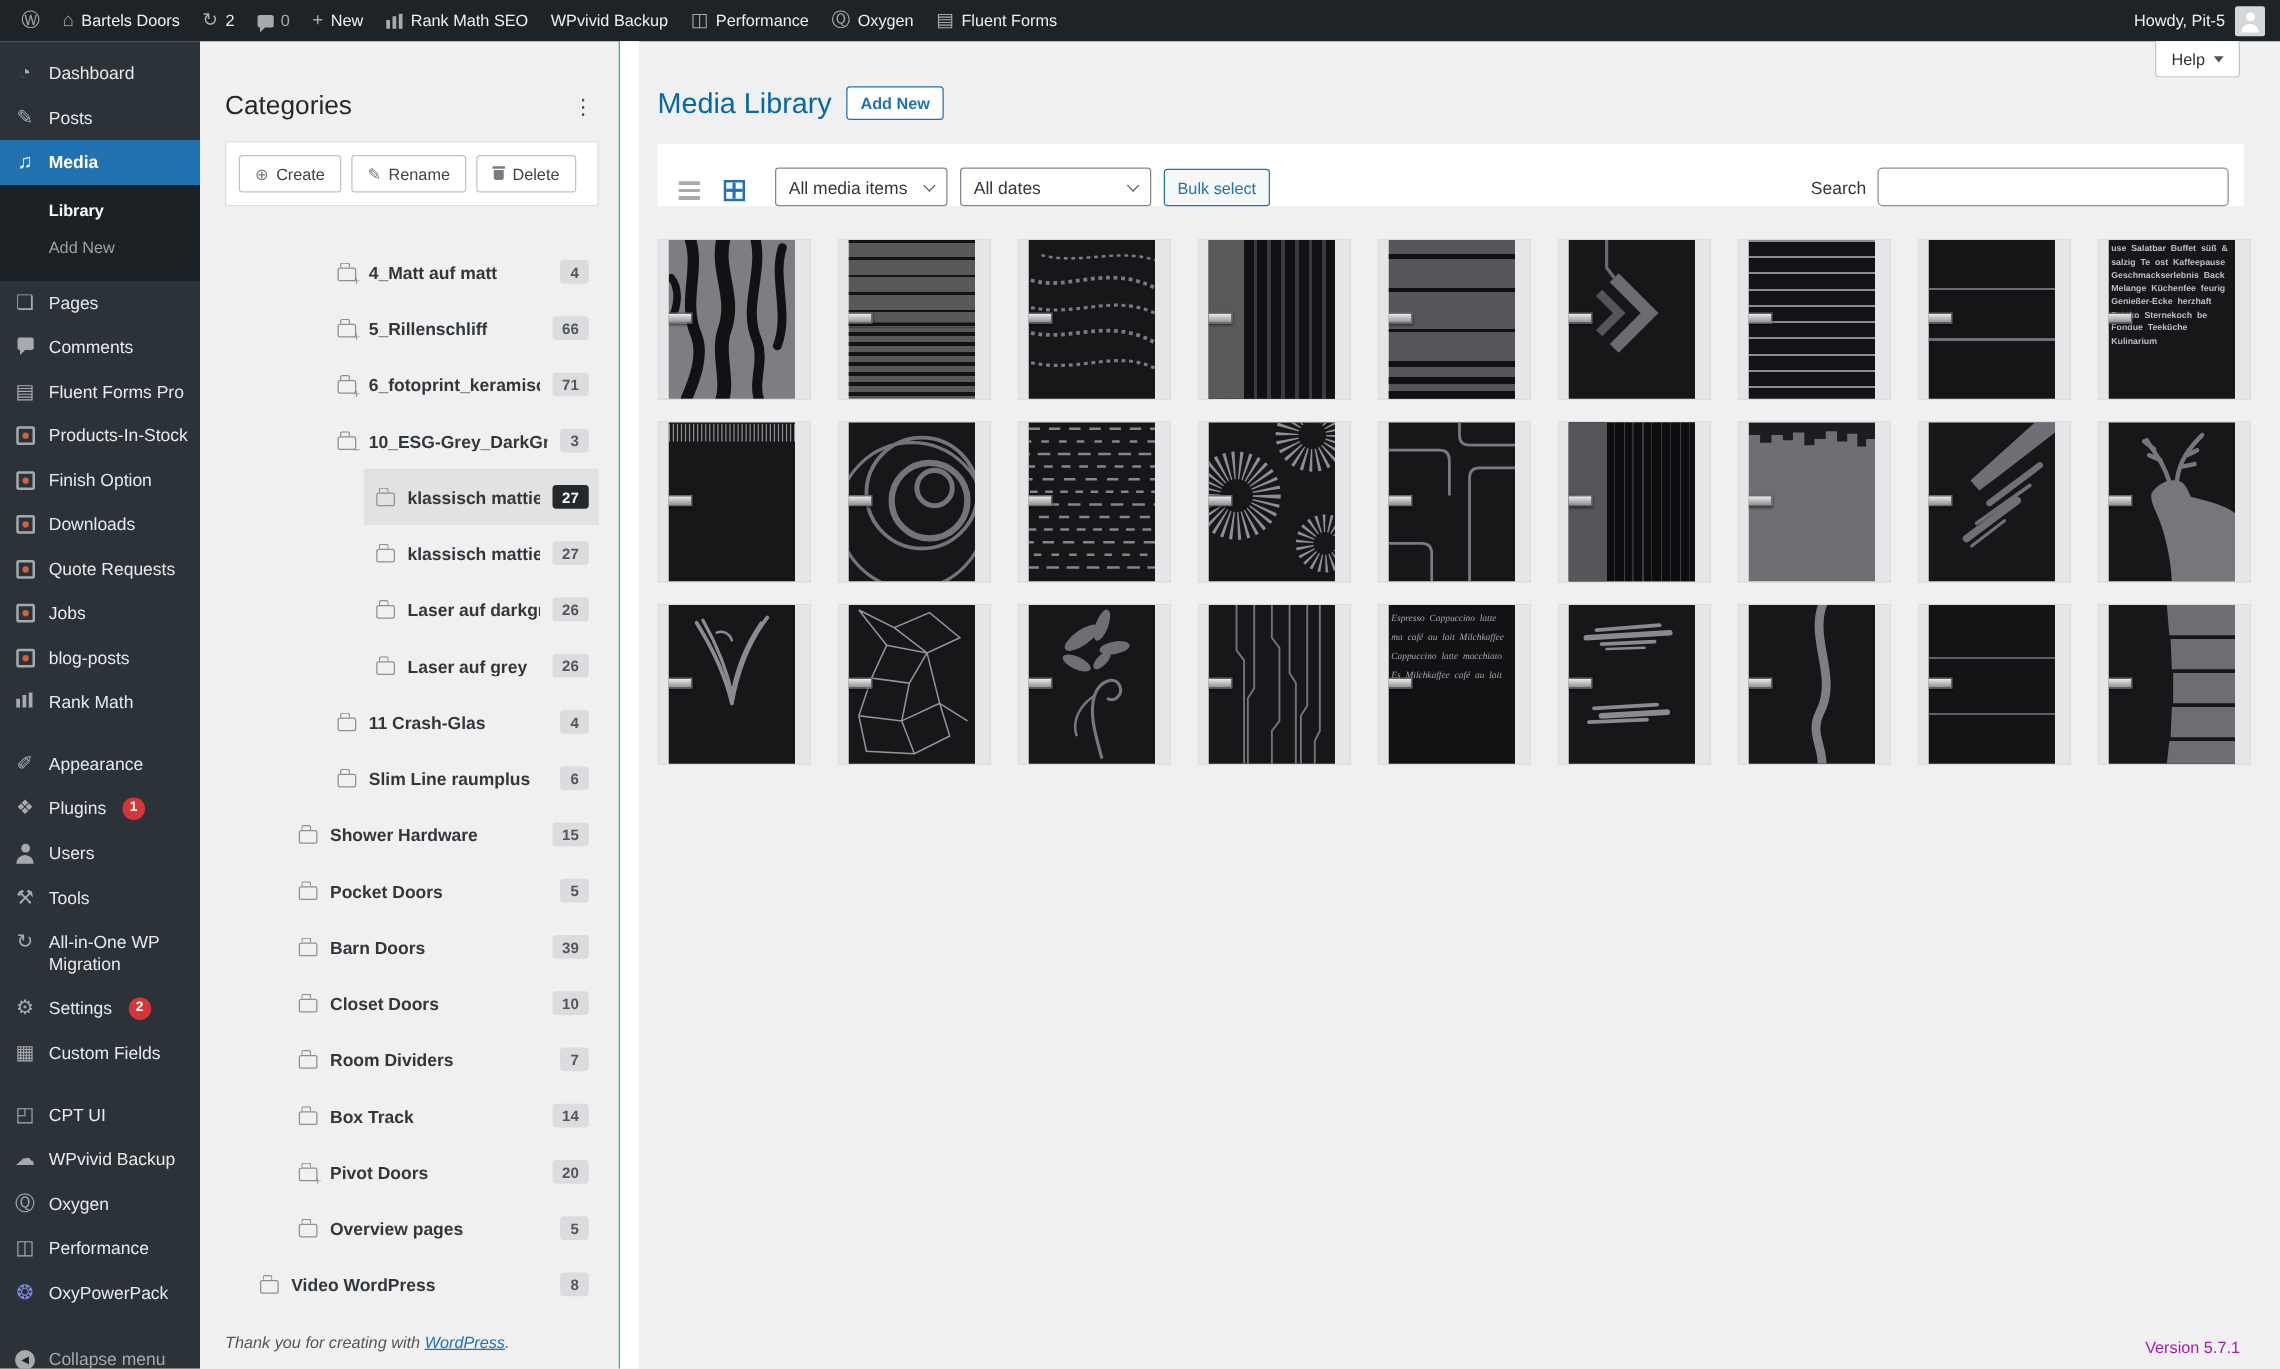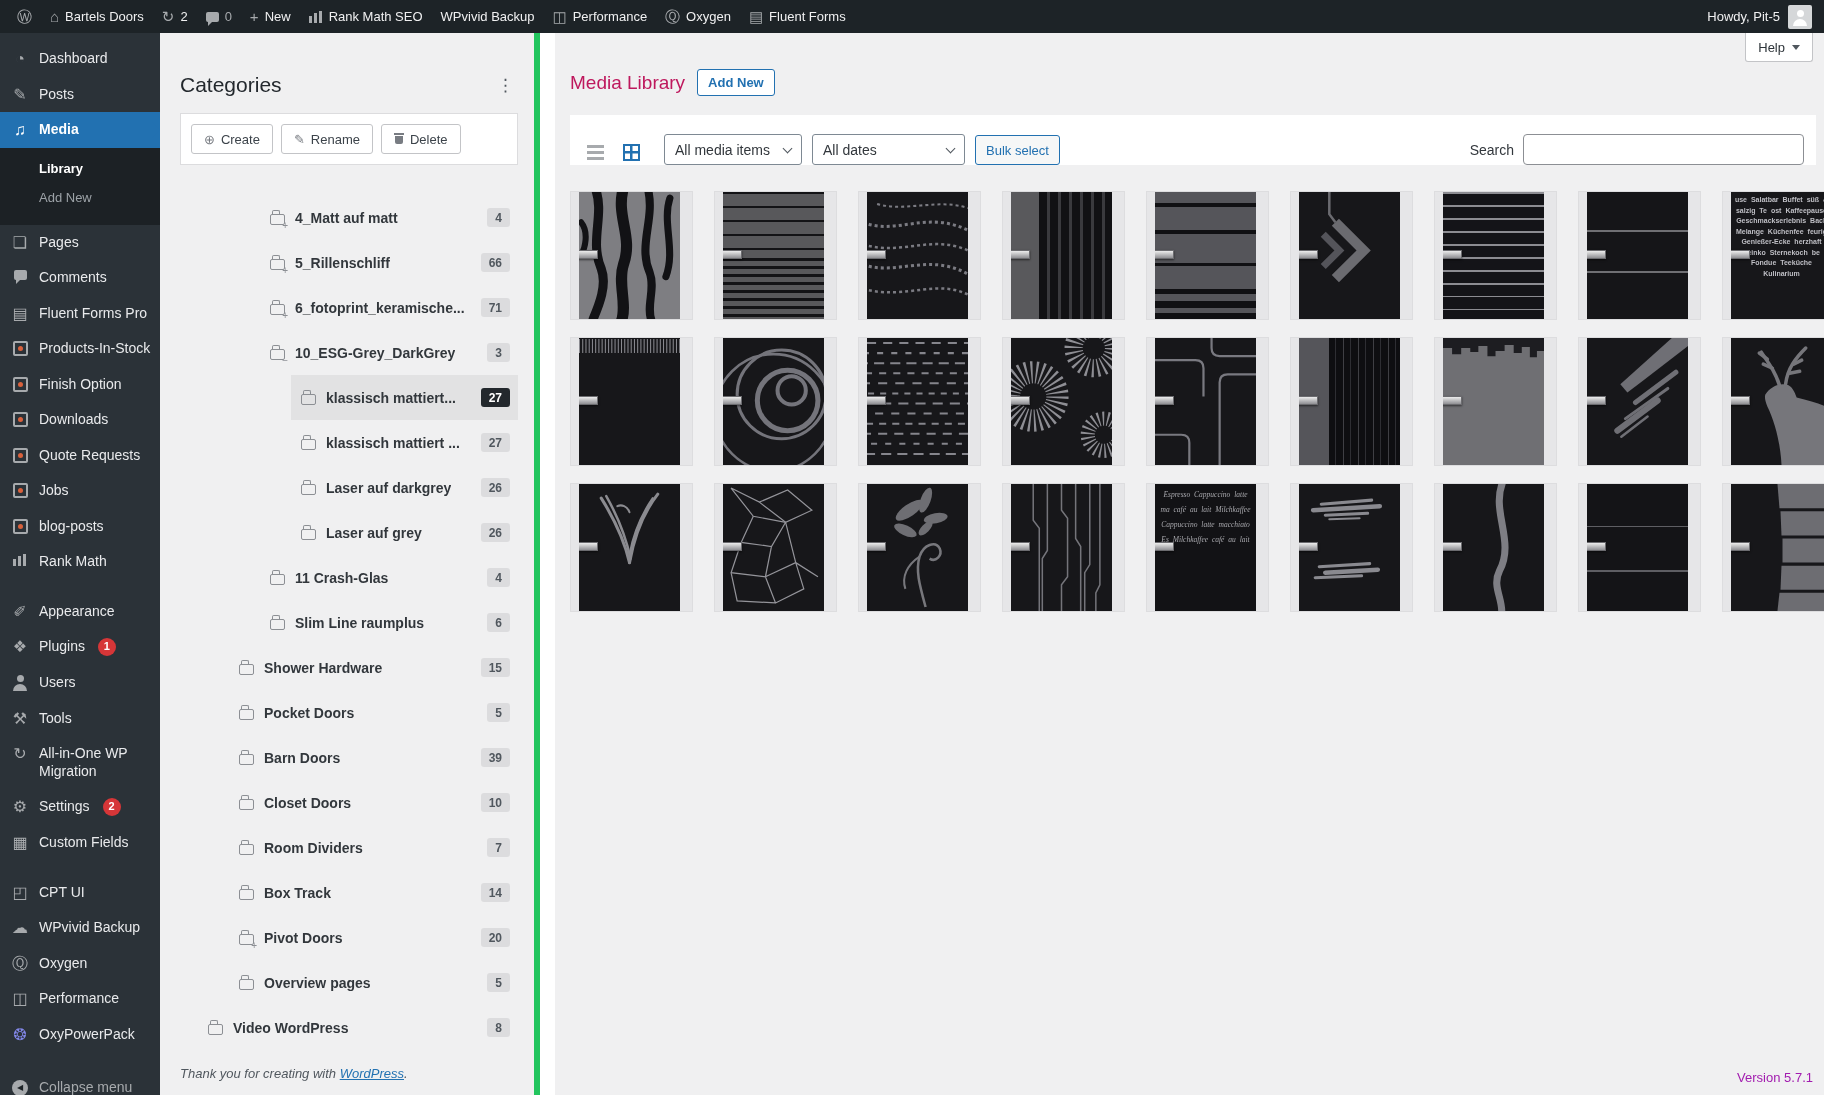--- a/index.html
+++ b/index.html
@@ -43,21 +43,21 @@
   .menu-item.active .mi-icon { color:#fff; }
   .menu-item.active::after { content:""; position:absolute; right:-8px; top:50%; margin-top:-8px; border:8px solid transparent; border-left-color:#2271b1; }
   .mi-badge { margin-left:4px; background:#d63638; color:#fff; border-radius:9px; min-width:18px; height:18px; font-size:11px; font-weight:600; display:inline-flex; align-items:center; justify-content:center; padding:0 5px; }
   .submenu { background:#1c2125; padding:6px 0 13px; }
   .submenu-item { padding:7px 12px 7px 39px; font-size:13px; color:#9ca2a7; cursor:pointer; }
   .submenu-item.current { color:#fff; font-weight:600; }
   .menu-item.muted { color:#a7aaad; margin-top:18px; }
   .ico-bolt { color:#8287e8 !important; }
 
   
-  .cat-panel { width:380px; flex:none; border-right:6px solid #22c55e; display:flex; flex-direction:column; padding:0 16px 0 20px; position:relative; }
+  .cat-panel { width:336px; flex:none; border-right:1px solid #22c55e; display:flex; flex-direction:column; padding:0 16px 0 20px; position:relative; }
   .cat-head { display:flex; align-items:center; margin-top:40px; }
   .cat-head h2 { font-size:21px; font-weight:400; color:#23282d; }
   .kebab { margin-left:auto; color:#50575e; font-size:17px; cursor:pointer; padding:0 4px; }
   .cat-actions { margin-top:16px; background:#fff; border:1px solid #dcdcde; padding:10px; display:flex; gap:8px; }
   .cat-btn { display:inline-flex; align-items:center; gap:6px; height:30px; padding:0 12px; background:#fff; border:1px solid #c3c4c7; border-radius:3px; font-size:13px; color:#3c434a; cursor:pointer; font-family:inherit; }
   .cat-btn .cb-ico { color:#787c82; font-size:13px; line-height:1; }
   .ico-trash { width:10px; height:11px; position:relative; display:inline-block; }
   .ico-trash::before { content:""; position:absolute; left:1px; top:3px; width:8px; height:8px; background:#787c82; border-radius:0 0 2px 2px; }
   .ico-trash::after { content:""; position:absolute; left:0; top:0; width:10px; height:2px; background:#787c82; }
 
@@ -75,40 +75,40 @@
   .cat-footer { margin-top:auto; padding:0 0 14px 0; font-size:13px; color:#50575e; font-style:italic; }
   .cat-footer a { color:#2271b1; cursor:pointer; text-decoration:underline; }
 
   .divider-col { width:15px; flex:none; background:#fff; cursor:col-resize; }
 
   
   .content { flex:1; position:relative; }
   .help-btn { position:absolute; top:0; right:32px; height:29px; background:#fff; border:1px solid #c3c4c7; border-top:none; border-radius:0 0 3px 3px; font-size:13px; color:#2c3338; padding:0 12px; display:flex; align-items:center; gap:7px; cursor:pointer; font-family:inherit; }
   .caret-down { width:0; height:0; border:4px solid transparent; border-top:5px solid #50575e; margin-top:4px; }
   .page-title-row { margin:36px 0 0 15px; display:flex; align-items:center; gap:12px; }
-  .page-title-row h1 { font-size:19px; font-weight:400; color:#be185d; }
+  .page-title-row h1 { font-size:23px; font-weight:400; color:#0369a1; }
   .btn-addnew { background:#fff; border:1px solid #2271b1; border-radius:3px; color:#2271b1; font-size:13px; font-weight:600; padding:5px 10px; cursor:pointer; font-family:inherit; }
   .toolbar { margin:19px 29px 0 15px; background:#fff; height:50px; display:flex; align-items:flex-end; gap:10px; padding:0 12px; }
   .view-ic { width:26px; height:26px; display:flex; align-items:center; justify-content:center; cursor:pointer; }
   .ico-viewlist { width:17px; height:15px; background:repeating-linear-gradient(180deg,#a7aaad 0 3px,transparent 3px 6px); }
   .ico-viewgrid { width:17px; height:17px; border:2.5px solid #2271b1; background:
       linear-gradient(#2271b1,#2271b1) center/2.5px 100% no-repeat,
       linear-gradient(#2271b1,#2271b1) center/100% 2.5px no-repeat; }
   .select { display:inline-flex; align-items:center; justify-content:space-between; height:31px; padding:0 10px; background:#fff; border:1px solid #7e8993; border-radius:3px; font-size:14px; color:#32373c; cursor:pointer; }
   .sel-1 { width:138px; margin-left:10px; }
   .sel-2 { width:153px; }
   .sel-caret { width:7px; height:7px; border-right:1.6px solid #50575e; border-bottom:1.6px solid #50575e; transform:rotate(45deg); margin-bottom:3px; }
   .btn-outline { background:#f6f7f7; border:1px solid #2271b1; border-radius:3px; color:#2271b1; font-size:13px; padding:0 10px; height:30px; cursor:pointer; font-family:inherit; }
   .search-wrap { margin-left:auto; display:flex; align-items:center; gap:9px; font-size:14px; color:#32373c; }
   .search-wrap input { width:281px; height:31px; border:1px solid #8c8f94; border-radius:4px; background:#fff; padding:0 8px; font-size:14px; font-family:inherit; }
 
   
   .grid { margin:26px 0 0 15px; display:grid; grid-template-columns:repeat(9,123px); grid-auto-rows:129px; gap:17px 21px; }
   .thumb { position:relative; background:#e6e6e8; box-shadow:0 0 0 1px #dddddf inset; cursor:pointer; }
-  .door { position:absolute; top:1px; bottom:1px; left:9px; right:13px; background:#17171a; overflow:hidden;text-align:center; }
+  .door { position:absolute; top:1px; bottom:1px; left:9px; right:13px; background:#17171a; overflow:hidden; }
   .door svg.pat { position:absolute; inset:0; width:100%; height:100%; }
   .handle { position:absolute; left:-2px; top:46%; width:21px; height:9px; background:linear-gradient(180deg,#ececec,#8f8f93); border:1px solid #6b6b6f; box-shadow:0 1px 2px rgba(0,0,0,.55); z-index:3; }
   .words { position:absolute; inset:0; padding:3px 2px; font-size:7px; line-height:1.5; font-weight:700; color:#bfbfc5; overflow:hidden; word-spacing:2px; z-index:1; }
 
   
   .p-hlines-grey { background-color:#58585b; background-image:
       repeating-linear-gradient(180deg,#131316 0 2px,transparent 2px 14px),
       repeating-linear-gradient(180deg,#131316 0 3px,transparent 3px 8px);
       background-size:100% 55%,100% 48%; background-position:top,bottom; background-repeat:no-repeat; }
   .p-vstripes-grey { background-color:#2a2a2e; background-image:

